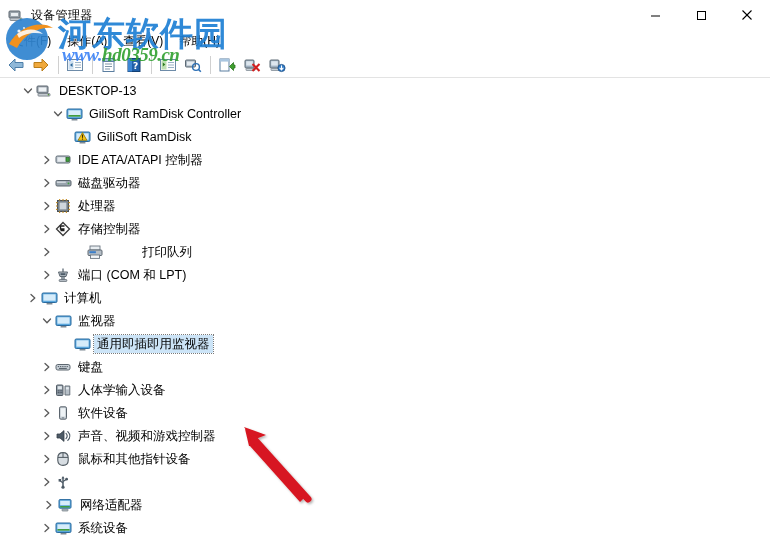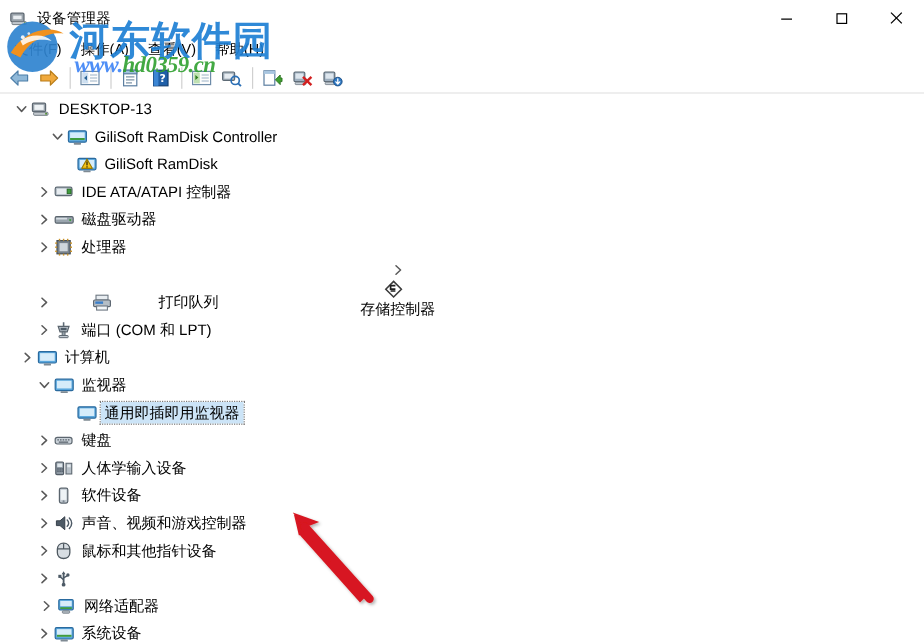--- a/index.html
+++ b/index.html
@@ -74,21 +74,21 @@
     position: relative;
   }
   .tb-sep {
     width: 1px; height: 18px;
     background: #d0d0d0;
     margin: 0 4px;
   }
 
   
   .treepane {
-    position: absolute; left: 4px; top: 79px;
+    position: absolute; left: 14px; top: 79px;
     width: 630px; height: 457px;
     background: #ffffff;
     overflow: hidden;
   }
   .trow {
     height: 23px;
     display: flex; align-items: center;
     font-size: 12.5px; color: #000;
     white-space: nowrap;
     position: relative;
@@ -394,21 +394,21 @@
               <rect x="1" y="4" width="1.6" height="1.2"></rect>
               <rect x="1" y="7.4" width="1.6" height="1.2"></rect>
               <rect x="1" y="10.8" width="1.6" height="1.2"></rect>
               <rect x="13.4" y="4" width="1.6" height="1.2"></rect>
               <rect x="13.4" y="7.4" width="1.6" height="1.2"></rect>
               <rect x="13.4" y="10.8" width="1.6" height="1.2"></rect>
             </g>
           </svg></span>
         <span class="tlabel">处理器</span>
       </div>
-      <div class="trow" style="padding-left: 25px; flex-direction: column;">
+      <div class="trow" style="padding-left: 25px;">
         <span class="chev">
           <svg width="10" height="10" viewBox="0 0 10 10">
             <path d="M3 1.5 L6.8 5 L3 8.5" fill="none" stroke="currentColor" stroke-width="1.3" stroke-linecap="round" stroke-linejoin="round"></path>
           </svg>
         </span>
         <span class="ticon"><svg width="17" height="16" viewBox="0 0 17 16">
             <path d="M8 1.5 L14.5 8 L8 14.5 L1.5 8 Z" fill="#ffffff" stroke="#3b3b3b" stroke-width="1.3"></path>
             <path d="M9.5 5 L5.5 5 L5.5 8 L9.5 8 M5.5 9.5 L9.5 9.5" fill="none" stroke="#1e1e1e" stroke-width="1.4"></path>
           </svg></span>
         <span class="tlabel">存储控制器</span>

